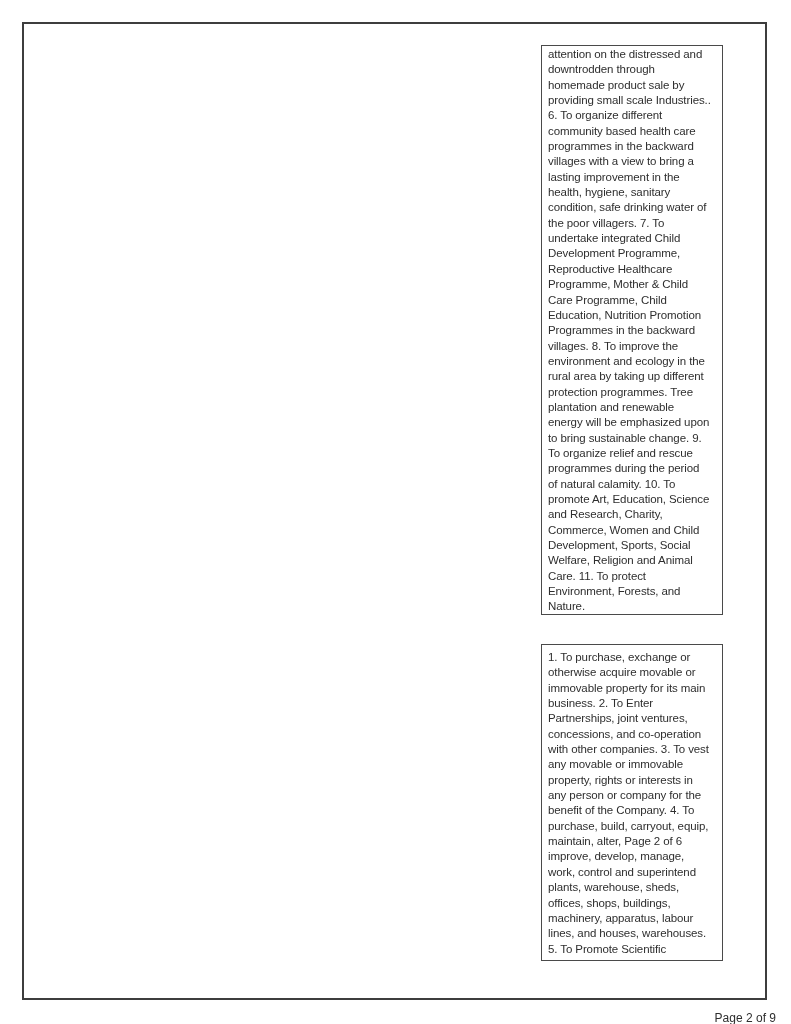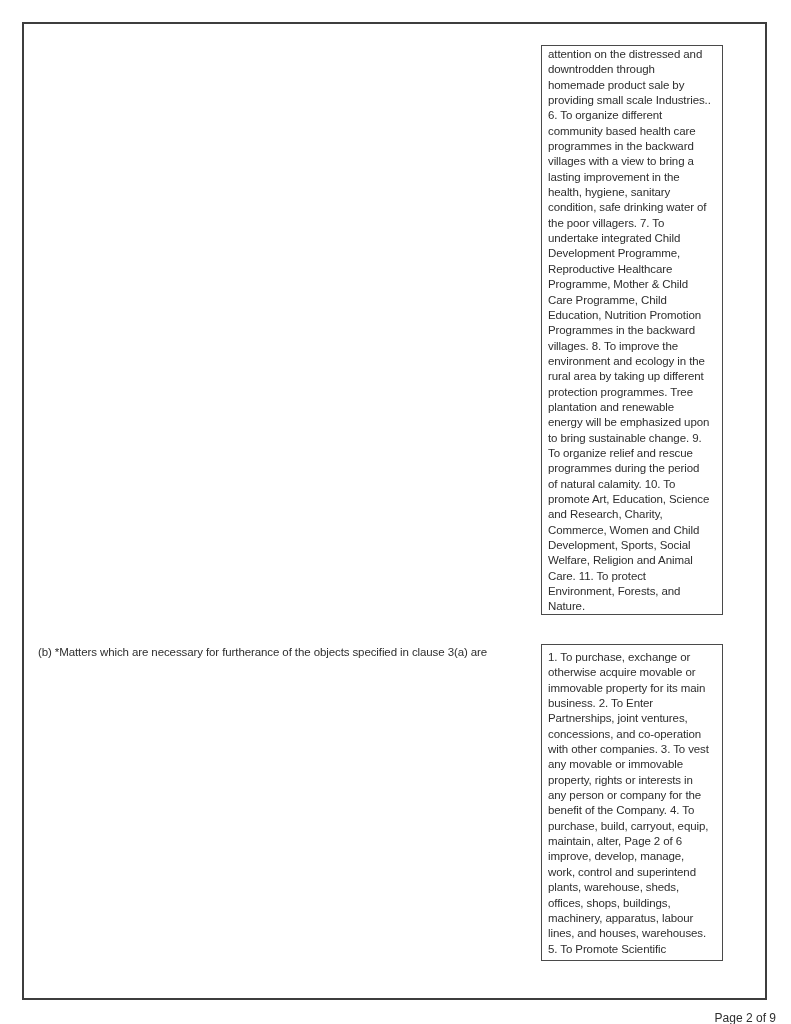--- a/index.html
+++ b/index.html
@@ -112,21 +112,20 @@
 promote Art, Education, Science
 and Research, Charity,
 Commerce, Women and Child
 Development, Sports, Social
 Welfare, Religion and Animal
 Care. 11. To protect
 Environment, Forests, and
 Nature.</div>
   </div>
 
-  <div class="clause-label">(b) *Matters which are necessary for furtherance of the objects specified in clause 3(a) are</div>
 
   <div class="textbox box-furtherance">
     <div class="textbox-content">1. To purchase, exchange or
 otherwise acquire movable or
 immovable property for its main
 business. 2. To Enter
 Partnerships, joint ventures,
 concessions, and co-operation
 with other companies. 3. To vest
 any movable or immovable

